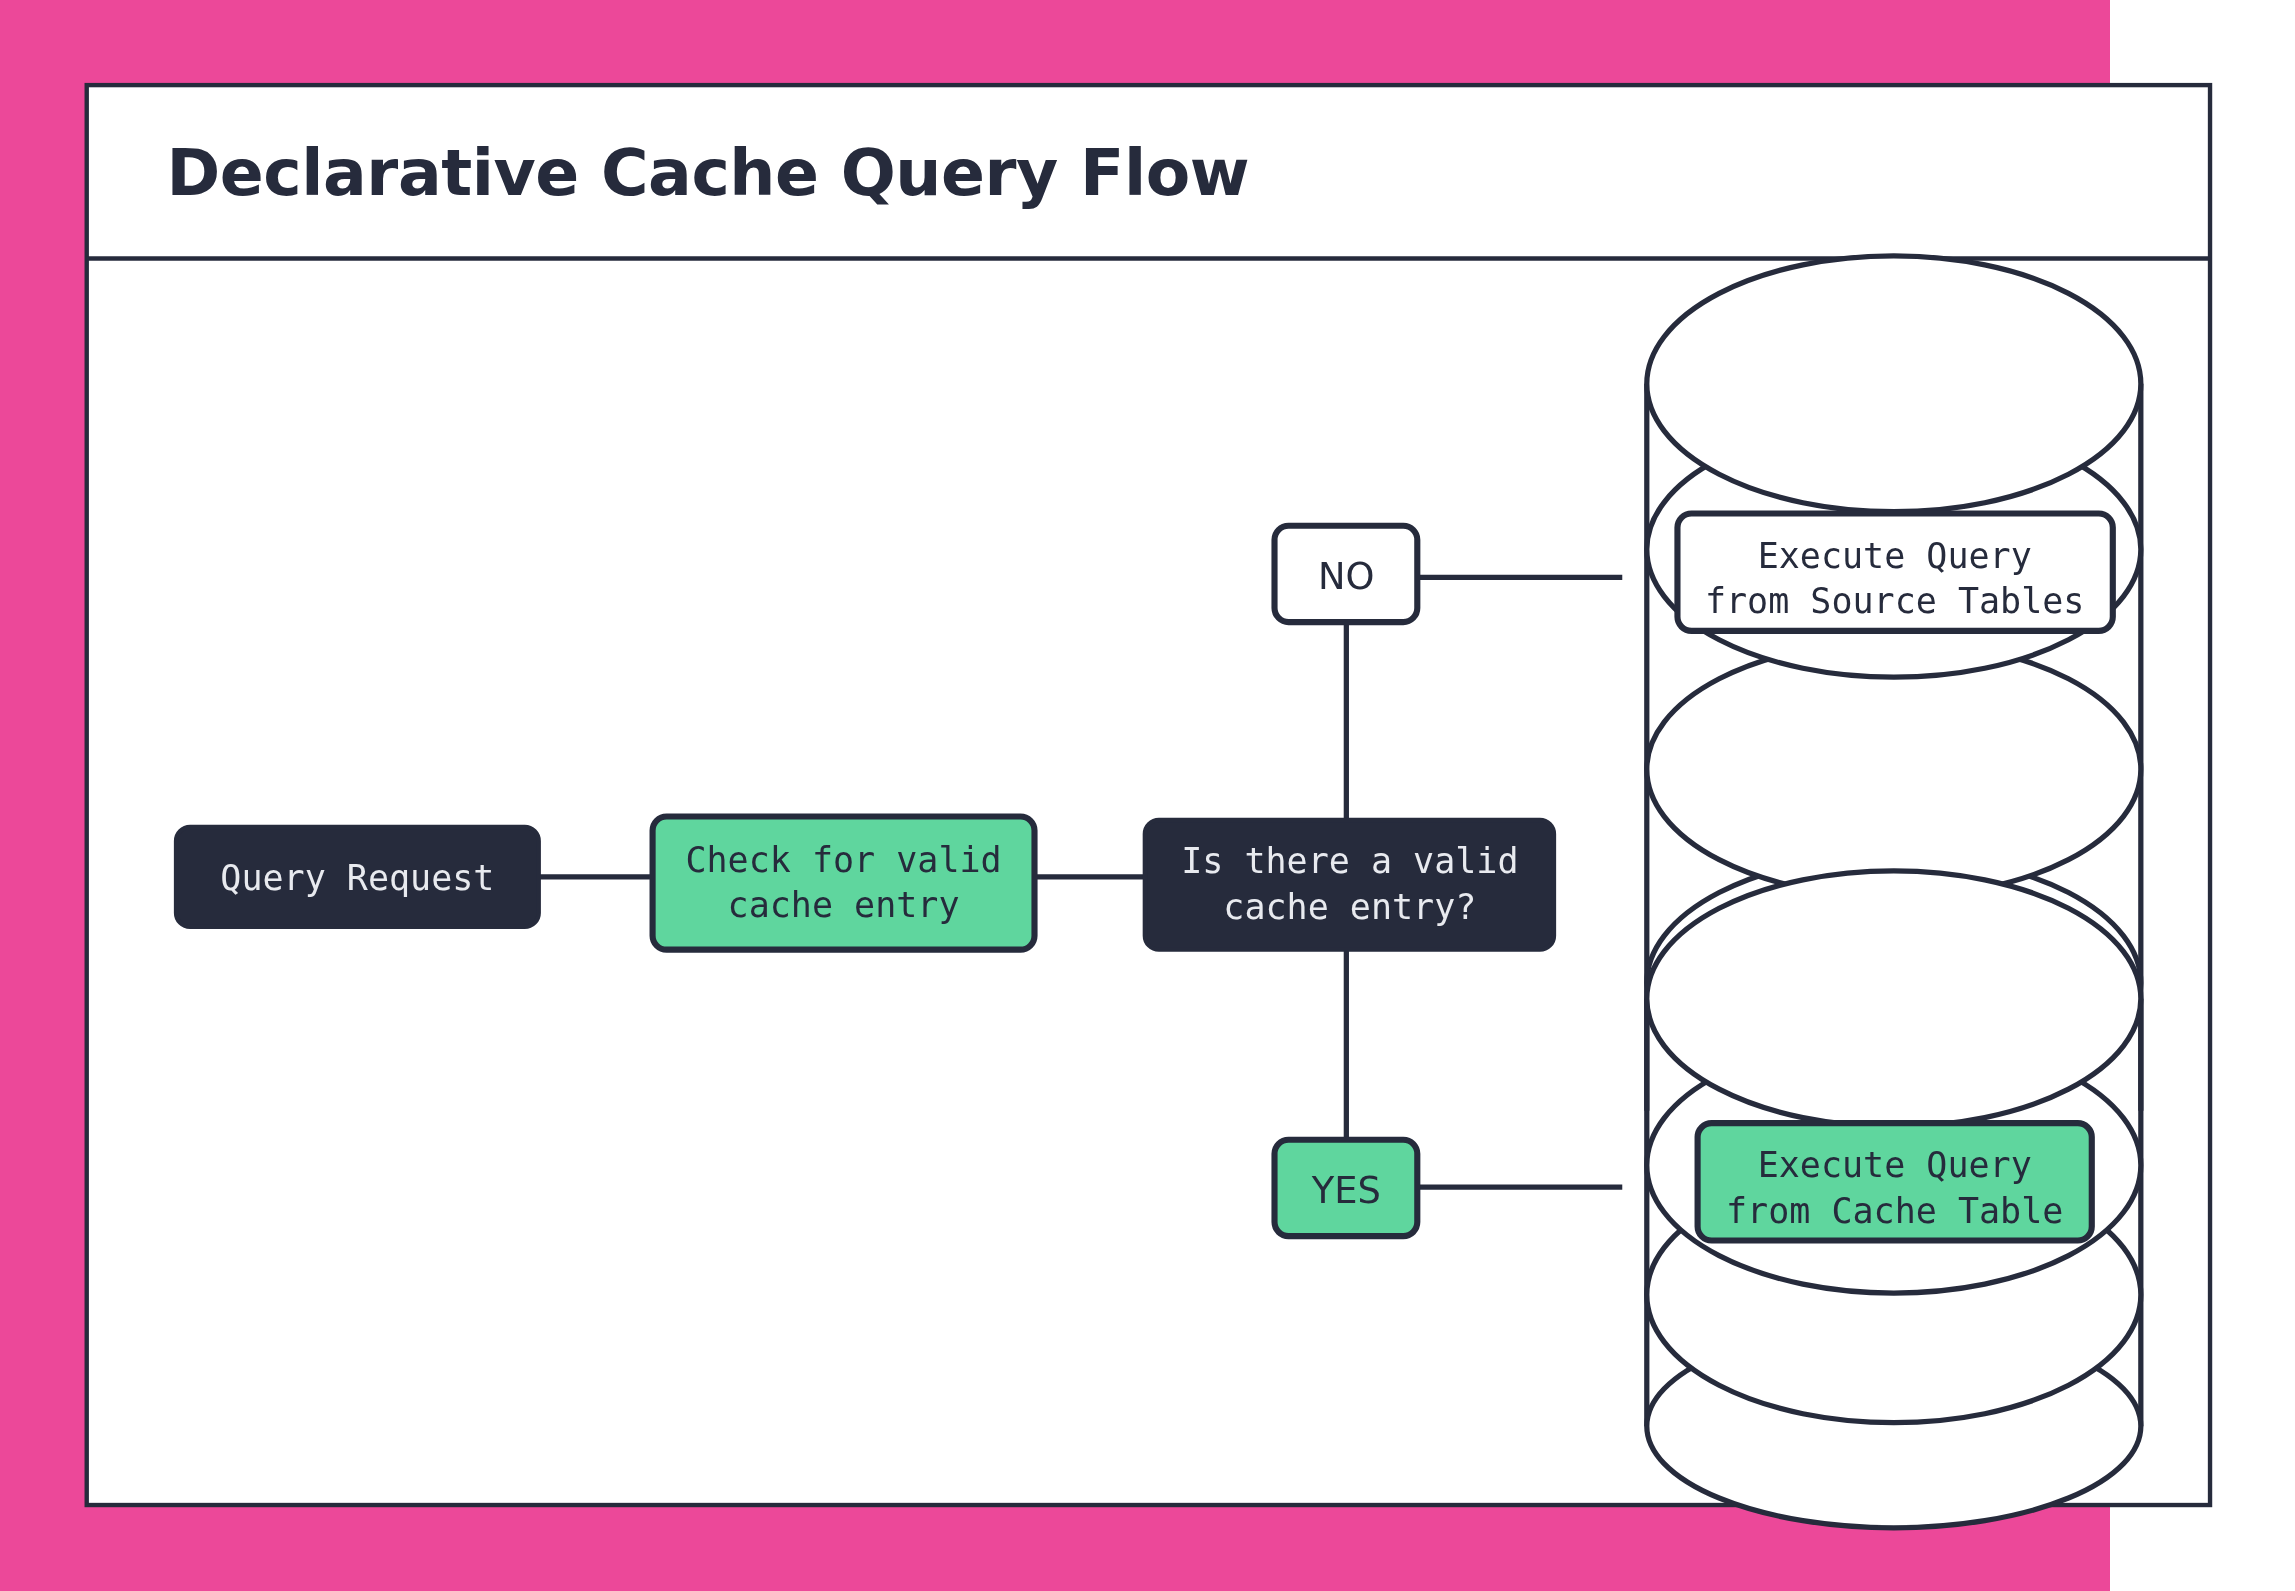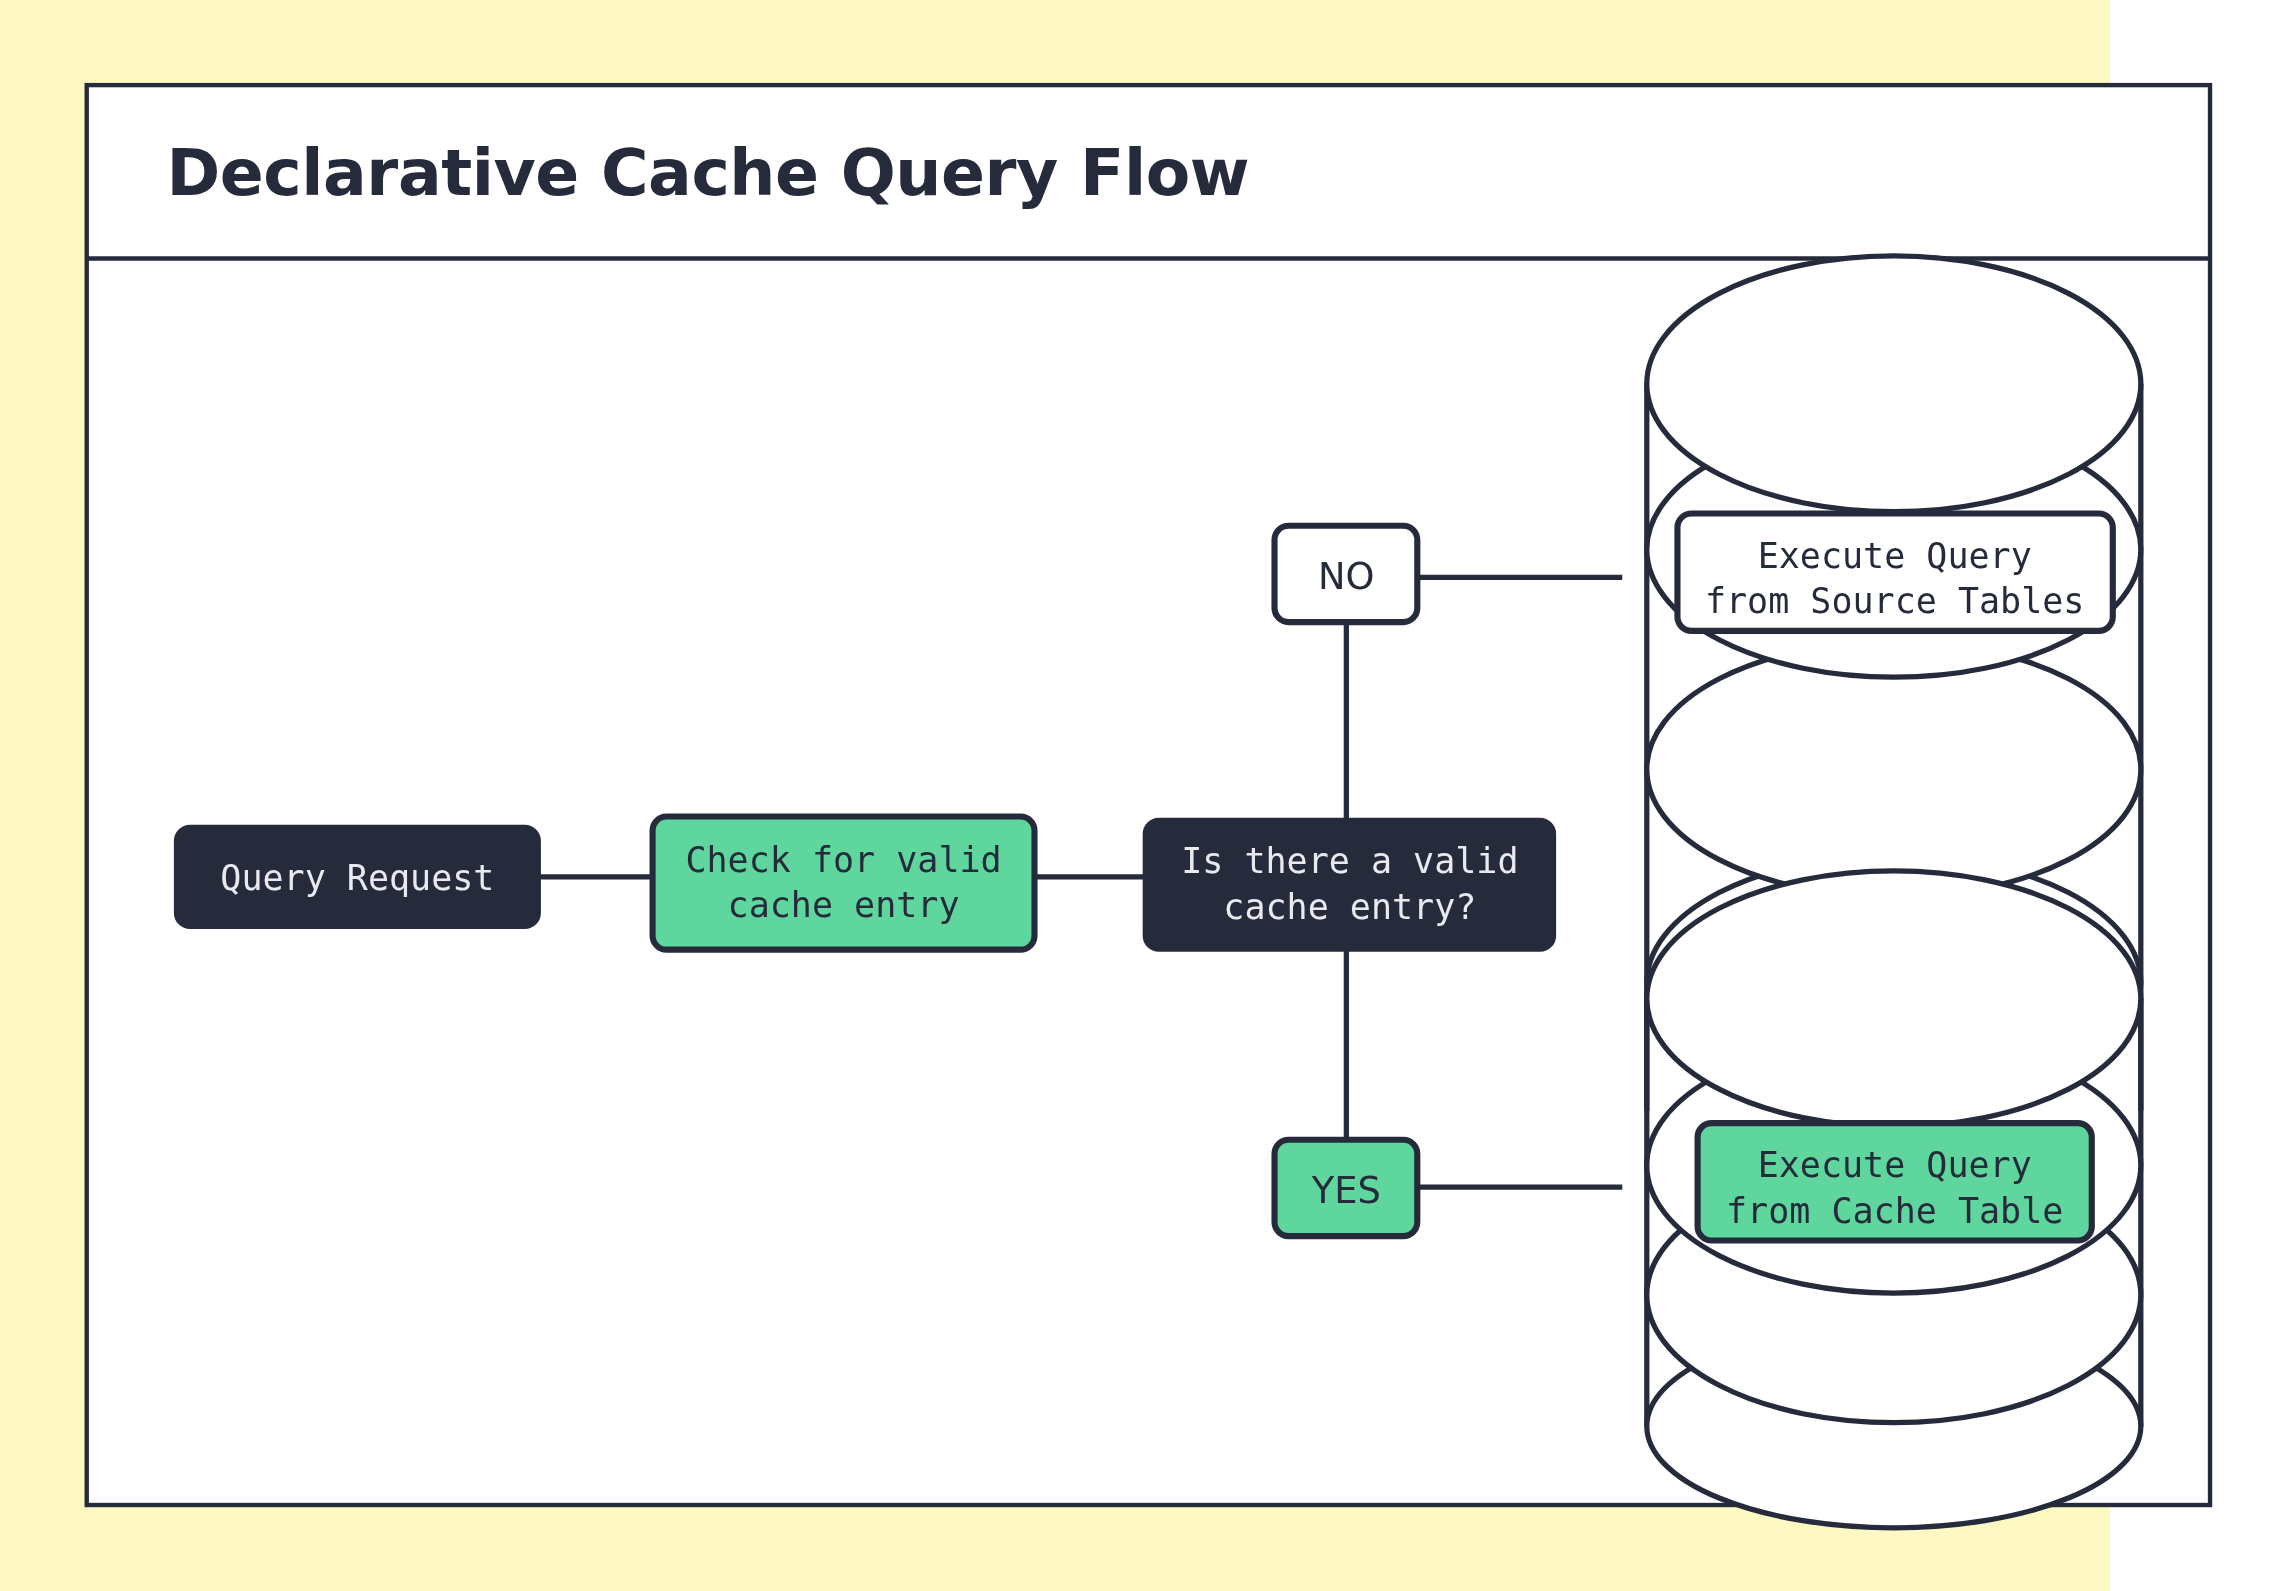--- a/index.html
+++ b/index.html
@@ -10,21 +10,21 @@
   body {
     width: 2295px;
     height: 1591px;
     font-family: "Liberation Sans", sans-serif;
     overflow: hidden;
   }
   #diagram-root {
     position: relative;
     width: 2110px;
     height: 1591px;
-    background: #fef9c3;
+    background: #ec4899;
   }
   svg#flow-svg {
     position: absolute;
     top: 0;
     left: 0;
     width: 2295px;
     height: 1591px;
     display: block;
   }
   .frame-rect {

